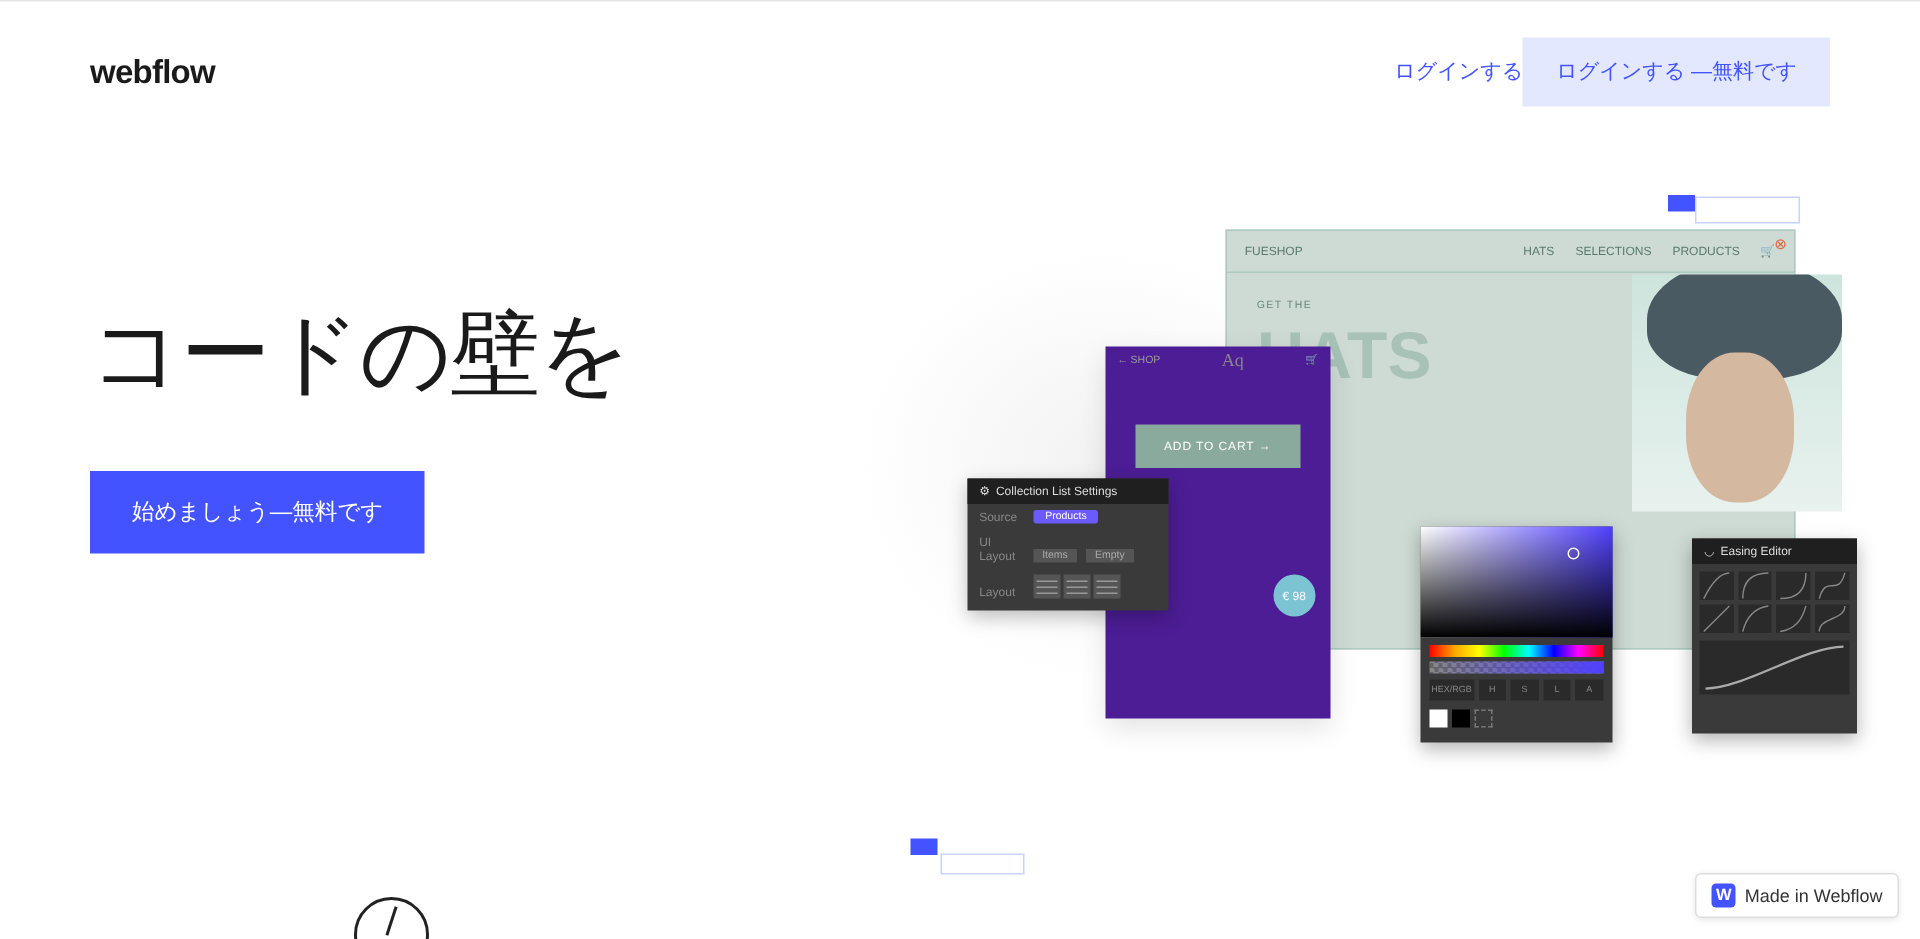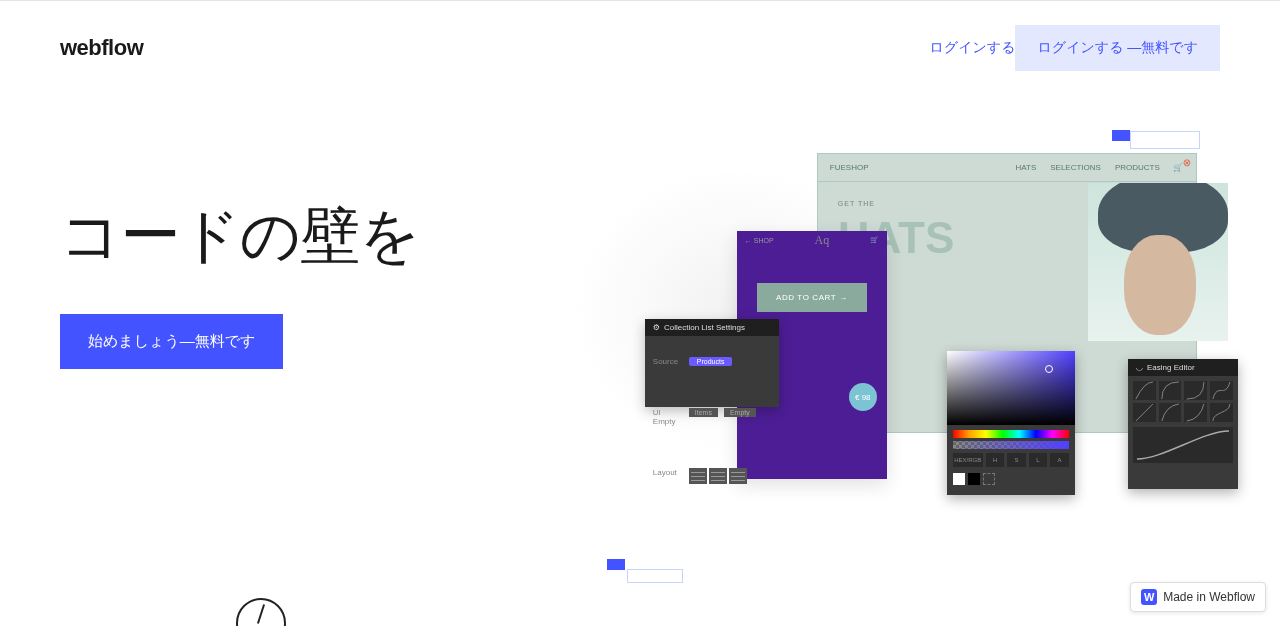--- a/index.html
+++ b/index.html
@@ -47,21 +47,21 @@
     .card-img { height: 148px; background: linear-gradient(160deg,#b8aea0 0%,#c9bcaa 40%,#d6a896 70%,#e2b0a0 100%); position: relative; overflow:hidden;}
     .hat-sil { position:absolute; top:-8px; left:30px; width:110px; height:70px; border-radius:50% 50% 40% 40%; background:#a8926c;}
     .face-sil { position:absolute; top:48px; left:48px; width:68px; height:90px; border-radius:48% 48% 40% 40%; background:#d4b09a;}
     .card-sweaters { position:absolute; bottom:0; left:0; right:0; text-align:center; font-size:8px; letter-spacing:2px; color:#8fa89c; background:#fff; padding:4px 0;}
     .card-price { position: absolute; top: 152px; right: 10px; width: 28px; height: 28px; border-radius: 50%; background: #7cc3d4; color: #fff; font-size: 8px; display:flex; align-items:center; justify-content:center;}
     .card-btn { margin: 34px auto 0; width: 110px; padding: 10px 0; background: #8aaa9e; color: #fff; font-size: 8px; text-align: center; letter-spacing: 0.6px;}
 
     
     .panel-settings { position: absolute; top: 188px; left: 28px; width: 134px; height: 88px; background: #3a3a3a; color: #bbb; font-size: 8px; box-shadow: 0 4px 12px rgba(0,0,0,0.25); }
     .panel-head { background: #1f1f1f; padding: 4px 8px; color: #ddd; font-size: 8px; display:flex; align-items:center; gap:4px;}
-    .panel-row { display: flex; padding: 21px 8px; gap: 6px; align-items:flex-start;}
+    .panel-row { display: flex; padding: 4px 8px; gap: 6px; align-items:flex-end;}
     .panel-label { width: 30px; color: #888; }
     .pill { background: #6b5aff; color: #fff; padding: 1px 8px; border-radius: 2px; font-size: 7px;}
     .pill-dim { background: #555; color:#aaa; padding:1px 6px; font-size:7px;}
     .bars { display:flex; gap:2px;}
     .bar-sq { width:18px; height:16px; background:#555; display:flex; flex-direction:column; justify-content:space-around; padding:2px;}
     .bar-line{height:1px;background:#999;}
 
     
     .hatphoto { position:absolute; top:52px; right:-8px; width:140px; height:158px; background:linear-gradient(#cde4dc,#e8f2ee); overflow:hidden;}
     .hatphoto .hat2{position:absolute;top:-10px;left:10px;width:130px;height:80px;border-radius:50% 50% 40% 40%;background:#4a5a62;}
@@ -164,21 +164,21 @@
     <div class="panel-settings">
       <div class="panel-head">
           <span>⚙</span>
           <span>Collection List Settings</span>
         </div>
       <div class="panel-row">
           <span class="panel-label">Source</span>
           <span class="pill">Products</span>
         </div>
       <div class="panel-row">
-          <span class="panel-label">UI Empty</span>
+          <span class="panel-label">UI Layout</span>
           <span class="pill-dim">Items</span>
           <span class="pill-dim">Empty</span>
         </div>
       <div class="panel-row">
           <span class="panel-label">Layout</span>
         <div class="bars">
             <div class="bar-sq">
               <div class="bar-line"></div>
               <div class="bar-line"></div>
               <div class="bar-line"></div>

